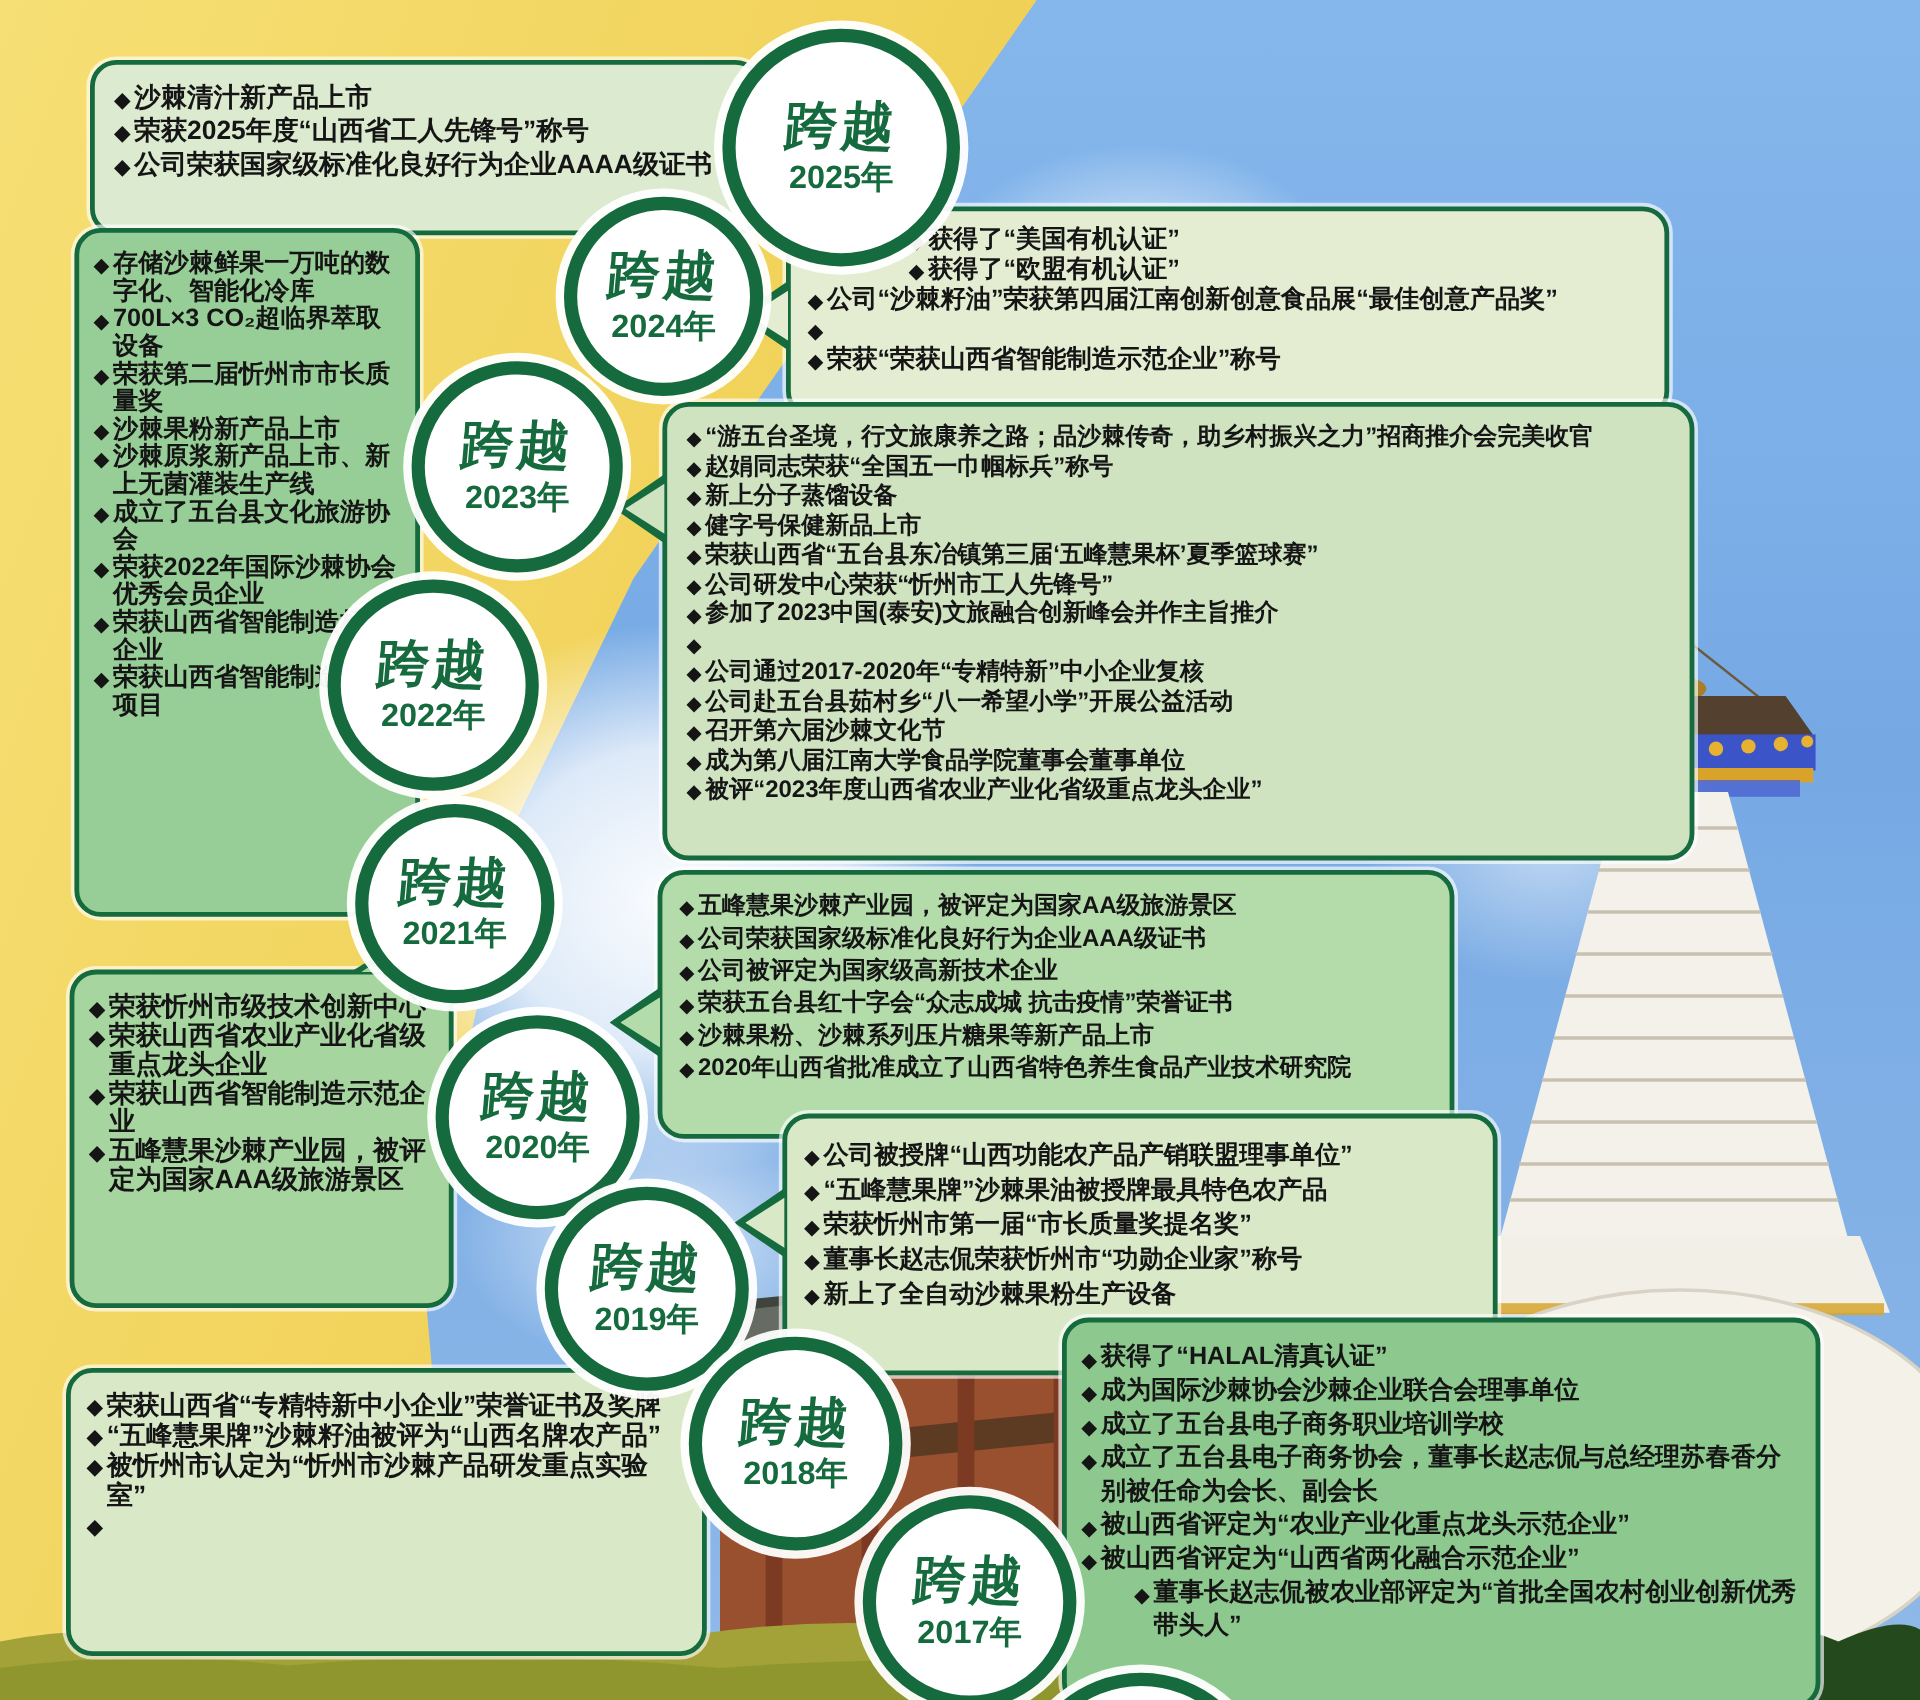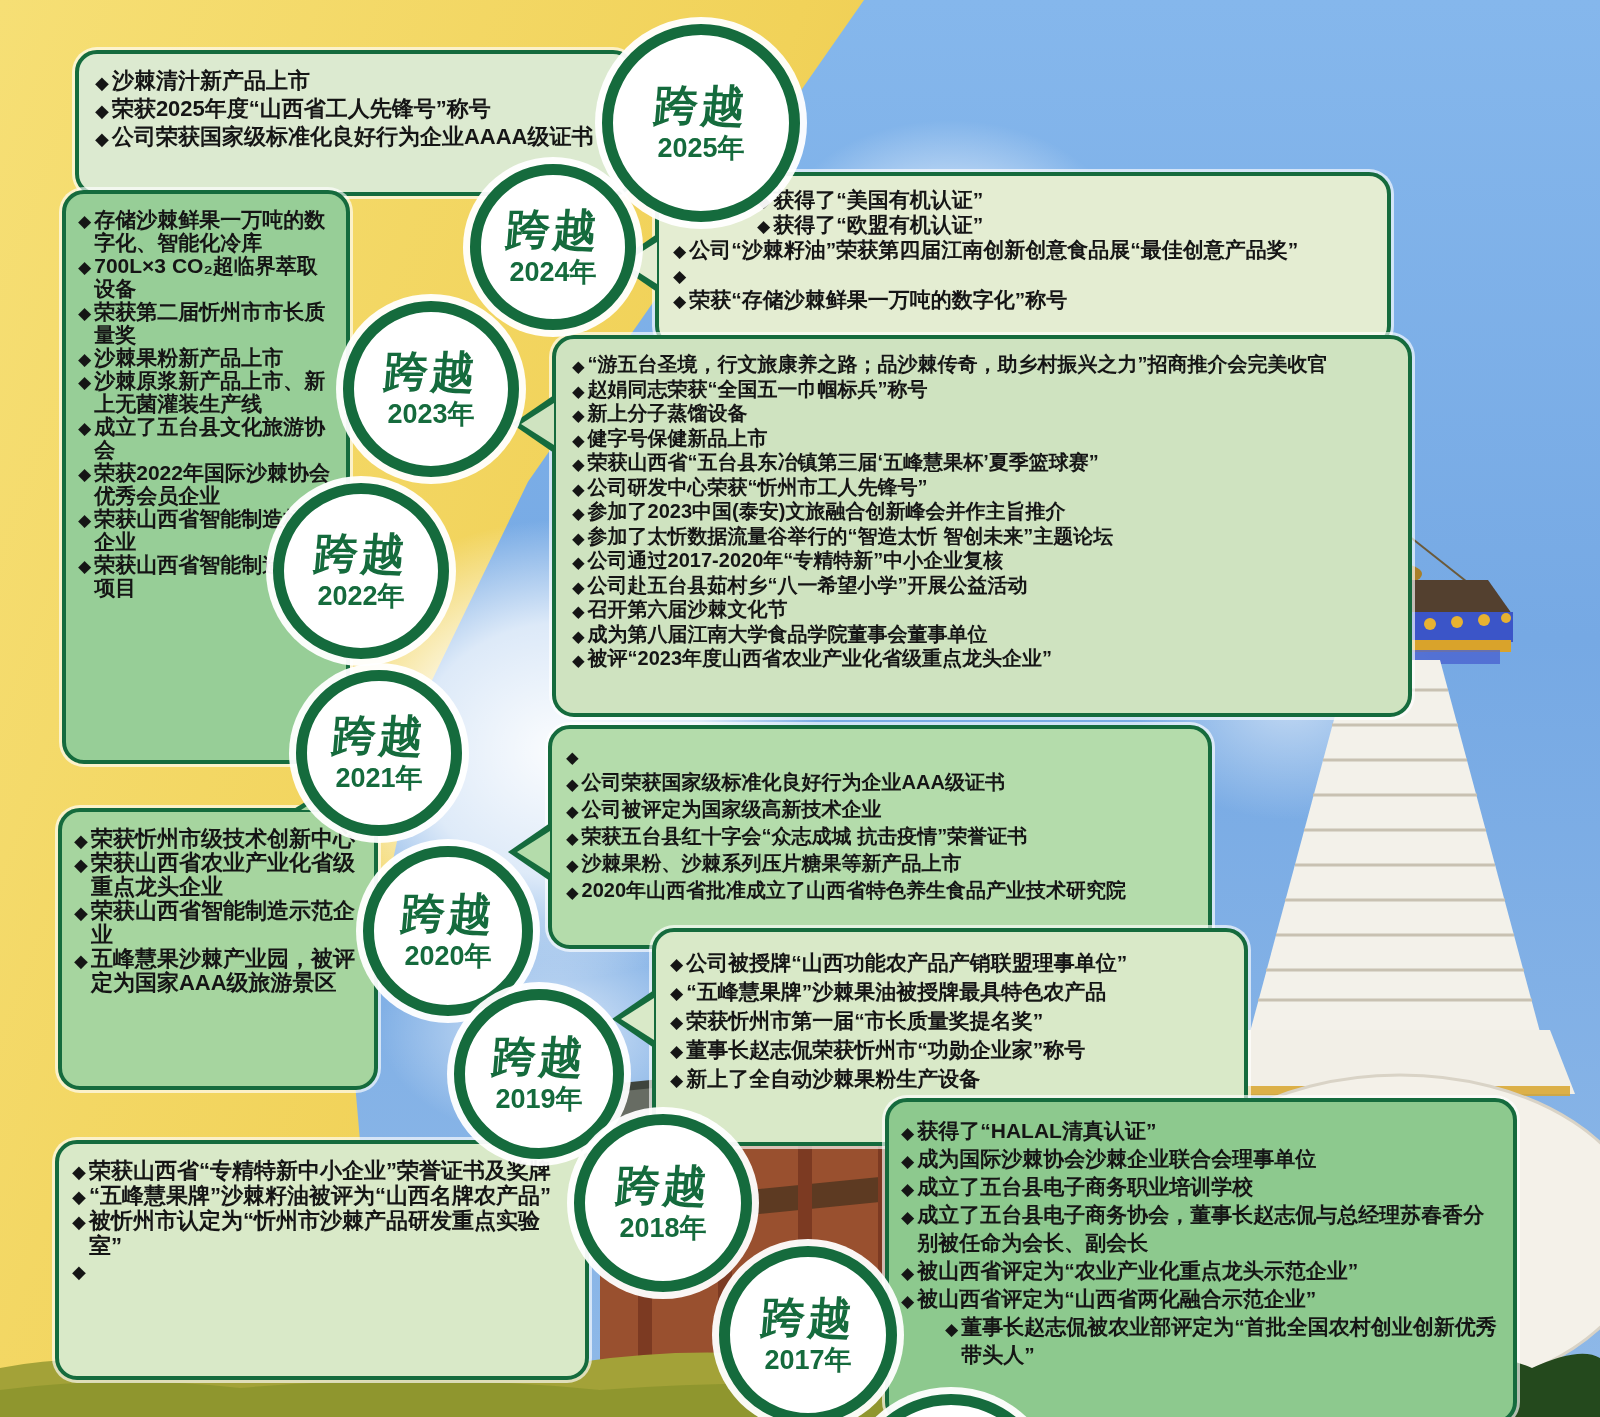--- a/index.html
+++ b/index.html
@@ -189,21 +189,21 @@
         </li>
         <li>
           <span class="bullet">◆</span>
           <span>公司“沙棘籽油”荣获第四届江南创新创意食品展“最佳创意产品奖”</span>
         </li>
         <li>
           <span class="bullet">◆</span>
         </li>
         <li>
           <span class="bullet">◆</span>
-          <span>荣获“存储沙棘鲜果一万吨的数字化”称号</span>
+          <span>荣获“荣获山西省智能制造示范企业”称号</span>
         </li>
       </ul>
   </div>
 
   <div class="box b2023">
     <span class="tail tail-l" style="top:56px">
         <i style="background:#cfe3c0"></i>
       </span>
     <ul>
         <li>
@@ -229,21 +229,20 @@
         <li>
           <span class="bullet">◆</span>
           <span>公司研发中心荣获“忻州市工人先锋号”</span>
         </li>
         <li>
           <span class="bullet">◆</span>
           <span>参加了2023中国(泰安)文旅融合创新峰会并作主旨推介</span>
         </li>
         <li>
           <span class="bullet">◆</span>
-          <span>参加了太忻数据流量谷举行的“智造太忻 智创未来”主题论坛</span>
         </li>
         <li>
           <span class="bullet">◆</span>
           <span>公司通过2017-2020年“专精特新”中小企业复核</span>
         </li>
         <li>
           <span class="bullet">◆</span>
           <span>公司赴五台县茹村乡“八一希望小学”开展公益活动</span>
         </li>
         <li>
@@ -329,20 +328,21 @@
       </ul>
   </div>
 
   <div class="box b2020">
     <span class="tail tail-l" style="top:94px">
         <i style="background:#b4dcab"></i>
       </span>
     <ul>
         <li>
           <span class="bullet">◆</span>
+          <span>五峰慧果沙棘产业园，被评定为国家AA级旅游景区</span>
         </li>
         <li>
           <span class="bullet">◆</span>
           <span>公司荣获国家级标准化良好行为企业AAA级证书</span>
         </li>
         <li>
           <span class="bullet">◆</span>
           <span>公司被评定为国家级高新技术企业</span>
         </li>
         <li>

